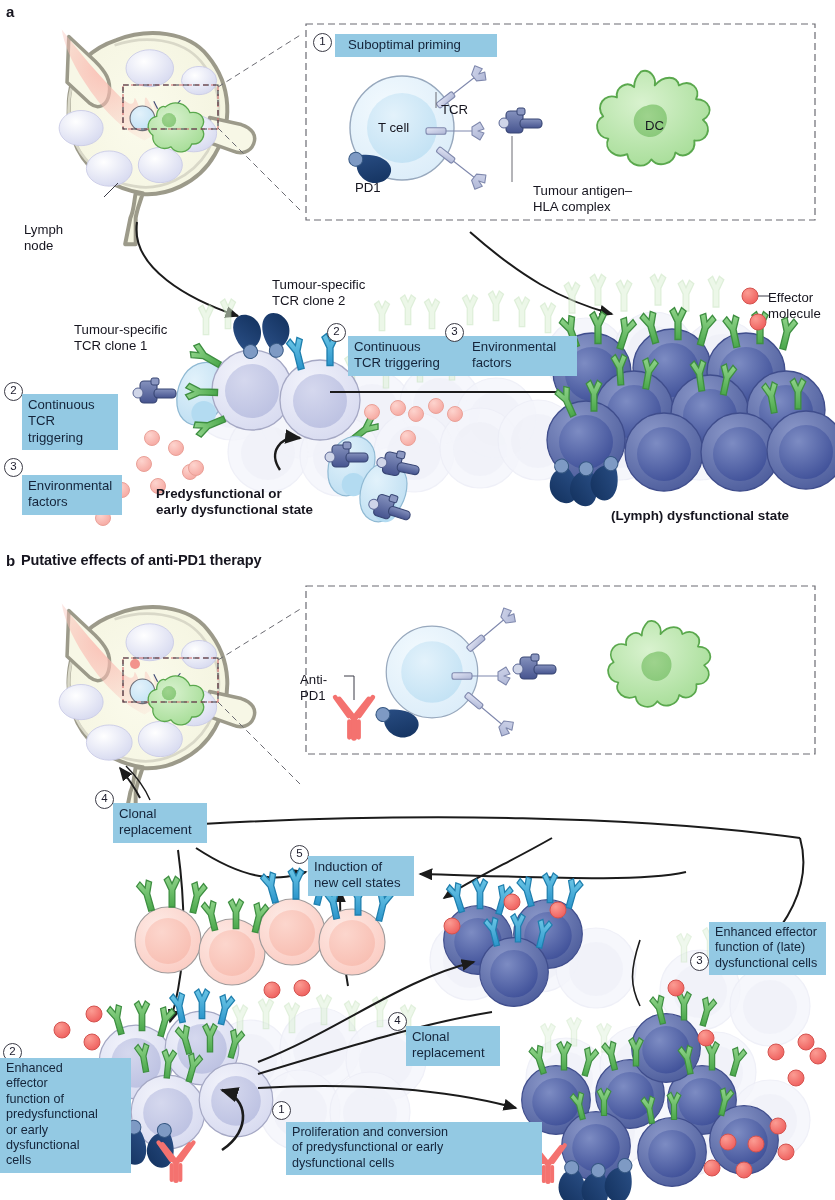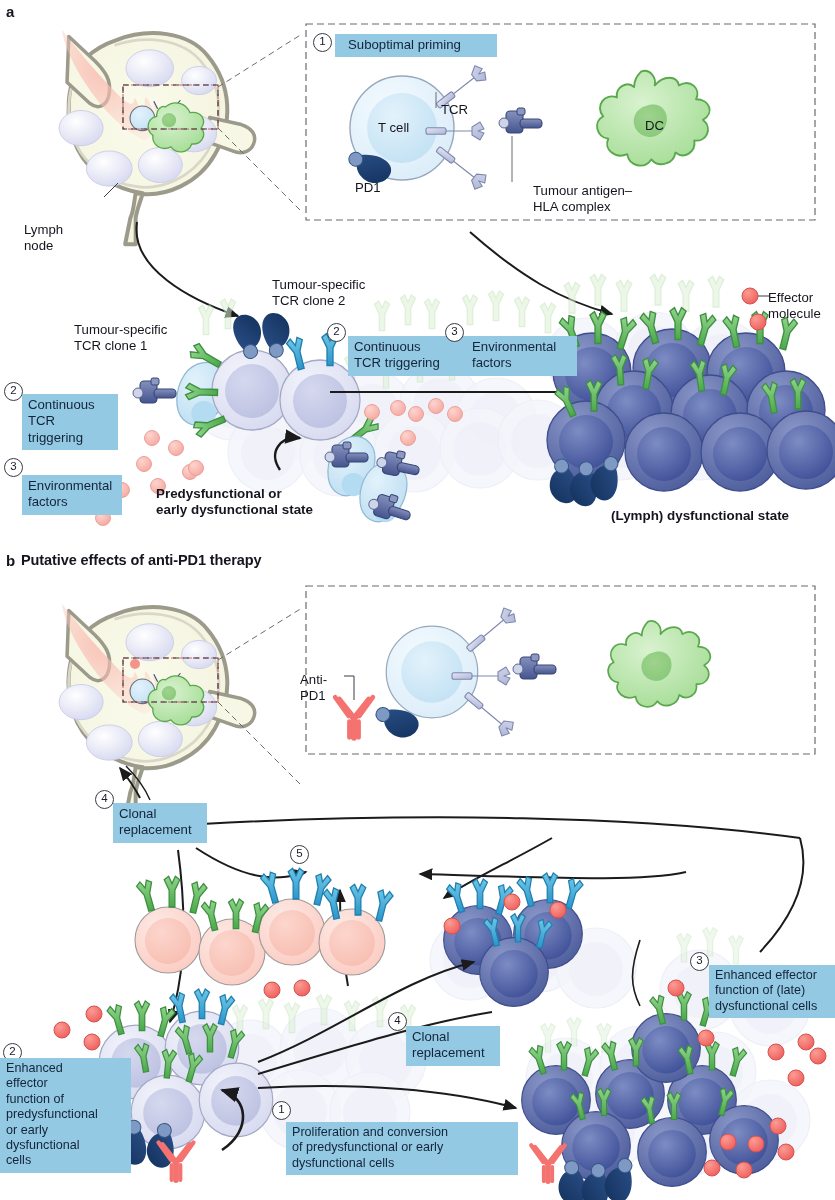--- a/index.html
+++ b/index.html
@@ -1059,37 +1059,39 @@
 <div class="panel-title" style="left:21px;top:552px;">Putative effects of anti-PD1 therapy</div>
 
 <div class="plain" style="left:300px;top:672px;">Anti-
 PD1</div>
 
 <div class="num" style="left:95px;top:790px;">4</div>
 <div class="lbl" style="left:113px;top:803px;width:94px;">Clonal
 replacement</div>
 
 <div class="num" style="left:290px;top:845px;">5</div>
+<div class="lbl" style="left:308px;top:856px;width:106px;">Induction of
+new cell states</div>
 
 <div class="num" style="left:690px;top:952px;">3</div>
-<div class="lbl sm" style="left:709px;top:965px;width:126px;">Enhanced effector
+<div class="lbl sm" style="left:709px;top:922px;width:117px;">Enhanced effector
 function of (late)
 dysfunctional cells</div>
 
 <div class="num" style="left:3px;top:1043px;">2</div>
 <div class="lbl sm" style="left:0px;top:1058px;width:131px;">Enhanced
 effector
 function of
 predysfunctional
 or early
 dysfunctional
 cells</div>
 
 <div class="num" style="left:388px;top:1012px;">4</div>
 <div class="lbl" style="left:406px;top:1026px;width:94px;">Clonal
 replacement</div>
 
 <div class="num" style="left:272px;top:1101px;">1</div>
-<div class="lbl sm" style="left:286px;top:1122px;width:232px;">Proliferation and conversion
+<div class="lbl sm" style="left:286px;top:1122px;width:256px;">Proliferation and conversion
 of predysfunctional or early
 dysfunctional cells</div>
 
 </div>
 
 </body></html>

